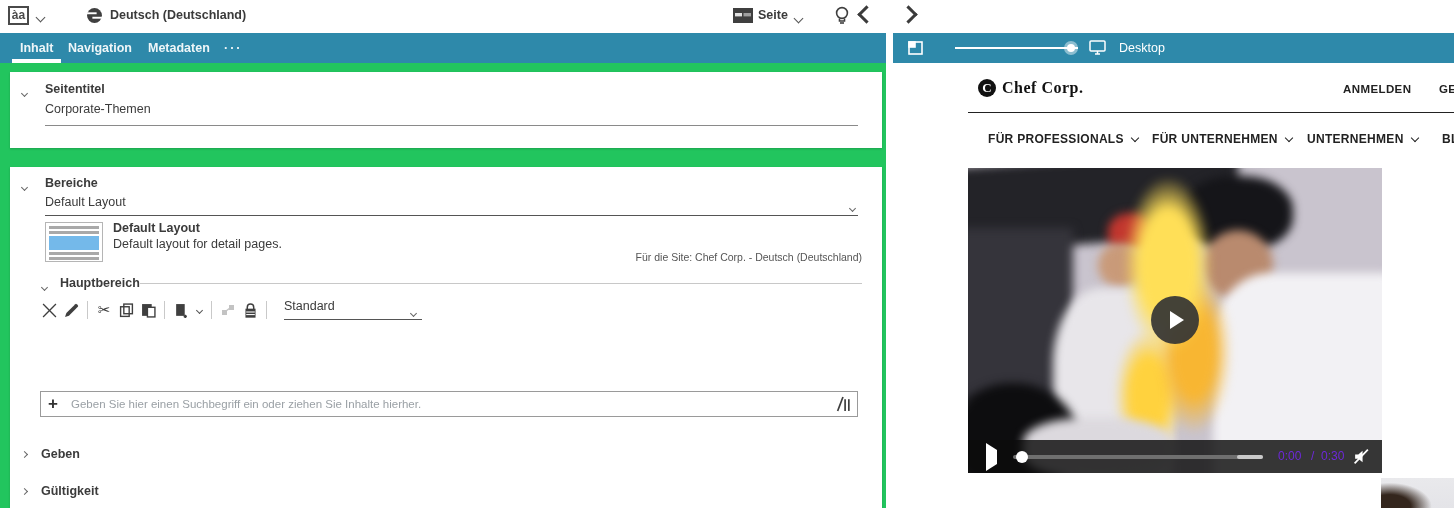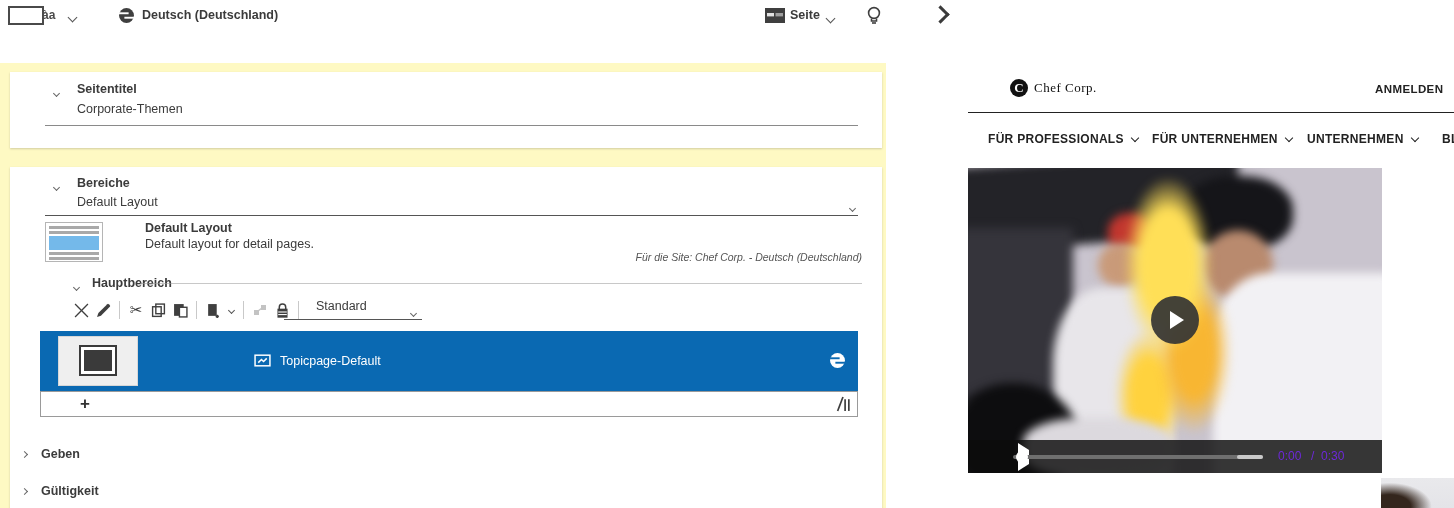--- a/index.html
+++ b/index.html
@@ -2,42 +2,42 @@
 <html><head>
 <meta charset="utf-8">
 <style>
   * { margin:0; padding:0; box-sizing:border-box; }
   html,body { background:#fff; }
   body { font-family:"Liberation Sans", sans-serif; }
   #screen {
     position:relative; width:1454px; height:508px; overflow:hidden;
     background:#fff; color:#3b3b3b; font-size:12.5px;
   }
-  .abs { position:absolute;padding-left:32px; }
+  .abs { position:absolute; }
 
   
   #left-toolbar { left:0; top:0; width:886px; height:33px; background:#fff; }
   .lang-box { left:8px; top:6px; width:21px; height:19px; border:2px solid #4a4a4a;
     font-weight:bold; font-size:12px; text-align:center; line-height:15px; color:#4a4a4a; }
   .chev { display:inline-block; width:7px; height:7px;
     border-right:1.6px solid currentColor; border-bottom:1.6px solid currentColor; }
   .chev-down { transform:rotate(45deg); }
   .chev-right { transform:rotate(-45deg); }
   .big-chev { display:inline-block; width:13px; height:13px; }
   .big-chev.left  { border-left:3.5px solid #3b3b3b; border-bottom:3.5px solid #3b3b3b; transform:rotate(45deg); }
   .big-chev.right { border-right:3.5px solid #3b3b3b; border-top:3.5px solid #3b3b3b; transform:rotate(45deg); }
   .toolbar-label { font-weight:bold; color:#3b3b3b; }
 
   #tabbar { left:0; top:33px; width:886px; height:30px; background:#2e89aa; }
   .tab { position:absolute; top:0; height:30px; line-height:30px; color:rgba(255,255,255,.92);
     font-weight:bold; font-size:12.5px; cursor:pointer; }
   .tab.active::after { content:""; position:absolute; left:-8px; right:-8px; bottom:0;
     height:4px; background:#fff; }
 
-  #content { left:0; top:63px; width:886px; height:445px; background:#fef9c3; }
+  #content { left:0; top:63px; width:886px; height:445px; background:#22c55e; }
   .card { position:absolute; left:10px; width:872px; background:#fff;
     box-shadow:0 1px 2px rgba(0,0,0,.18); }
   .sec-title { font-weight:bold; font-size:12.5px; color:#3b3b3b; }
   .field-underline { border-bottom:1px solid #8a8a8a; }
   .select-underline { border-bottom:1px solid #555; }
   .hr-line { height:1px; background:#9a9a9a; }
 
   .tb-icon { display:inline-flex; align-items:center; justify-content:center;
     width:22px; height:22px; color:#3f3f3f; cursor:pointer; }
   .tb-sep { display:inline-block; width:1px; height:18px; background:#c9c9c9; margin:0 5px; vertical-align:middle; }
@@ -63,21 +63,21 @@
   .slider-track { position:absolute; left:62px; top:14px; width:123px; height:2px; background:#fff; }
   .slider-thumb { position:absolute; left:171px; top:8px; width:14px; height:14px; border-radius:50%;
     background:rgba(255,255,255,.45); }
   .slider-thumb::after { content:""; position:absolute; left:3px; top:3px; width:8px; height:8px;
     border-radius:50%; background:#fff; }
 
   #site { left:893px; top:63px; width:561px; height:445px; background:#fff; overflow:hidden; }
   .logo-badge { display:inline-flex; width:18px; height:18px; border-radius:50%; background:#111;
     color:#fff; align-items:center; justify-content:center;
     font-family:"Liberation Serif", serif; font-weight:bold; font-size:13px; }
-  .logo-text { font-family:"Liberation Serif", serif; font-weight:normal; font-size:13px;
+  .logo-text { font-family:"Liberation Serif", serif; font-weight:bold; font-size:16px;
     letter-spacing:.5px; color:#111; }
   .site-link { font-weight:bold; font-size:11.5px; letter-spacing:.4px; color:#222; cursor:pointer; }
   .nav-item { position:absolute; top:0; display:flex; align-items:center; gap:8px;
     font-weight:bold; font-size:12px; letter-spacing:.3px; color:#222; cursor:pointer; white-space:nowrap; }
   .nav-item .chev { width:6px; height:6px; border-width:1.4px; margin-top:-3px; }
 
   
   #video { left:75px; top:105px; width:414px; height:305px; background:#c9c4ce; overflow:hidden; }
   .blob { position:absolute; filter:blur(5px); }
   #video-controls { position:absolute; left:0; bottom:0; width:100%; height:33px;
@@ -133,20 +133,26 @@
         <circle cx="9" cy="8" r="5.4"></circle>
           <path d="M6.5 13.5 v2.5 h5 v-2.5"></path>
           <line x1="7" y1="18" x2="11" y2="18"></line>
         </svg>
     </span>
     <span class="abs" style="left:860px; top:8px;">
       <span class="big-chev left"></span>
     </span>
   </div>
 
+  <div id="tabbar" class="abs">
+    <div class="tab active" style="left:20px;">Inhalt</div>
+    <div class="tab" style="left:68px;">Navigation</div>
+    <div class="tab" style="left:148px;">Metadaten</div>
+    <div class="tab" style="left:224px; letter-spacing:2px;">···</div>
+  </div>
 
   <div id="content" class="abs">
 
     <div class="card" style="top:9px; height:76px;">
       <span class="abs" style="left:12px; top:13px; color:#666;">
         <span class="chev chev-down" style="width:5px;height:5px;"></span>
       </span>
       <span class="abs sec-title" style="left:35px; top:10px;">Seitentitel</span>
       <div class="abs field-underline" style="left:35px; top:30px; width:813px; height:24px;">
         <span>Corporate-Themen</span>
@@ -168,21 +174,21 @@
 
       <div class="abs" style="left:35px; top:55px; width:58px; height:40px; border:1px solid #b5b5b5; padding:3px; background:#fff;">
         <div style="height:3px; background:#a9a9a9; margin-bottom:2px;"></div>
         <div style="height:3px; background:#a9a9a9; margin-bottom:2px;"></div>
         <div style="height:14px; background:#74b9ea; margin-bottom:2px;"></div>
         <div style="height:3px; background:#a9a9a9; margin-bottom:2px;"></div>
         <div style="height:3px; background:#a9a9a9;"></div>
       </div>
       <span class="abs sec-title" style="left:103px; top:54px;">Default Layout</span>
       <span class="abs" style="left:103px; top:70px;">Default layout for detail pages.</span>
-      <span class="abs" style="right:20px; top:84px; font-style:italic; font-size:10.5px; color:#555;text-align:center;">Für die Site: Chef Corp. - Deutsch (Deutschland)</span>
+      <span class="abs" style="right:20px; top:84px; font-size:10.5px; color:#555;text-align:center;">Für die Site: Chef Corp. - Deutsch (Deutschland)</span>
 
       <span class="abs" style="left:32px; top:112px; color:#666;">
         <span class="chev chev-down" style="width:5px;height:5px;"></span>
       </span>
       <span class="abs sec-title" style="left:50px; top:109px;">Hauptbereich</span>
       <div class="abs hr-line" style="left:130px; top:116px; width:722px; opacity:.55;"></div>
 
       <div class="abs" style="left:28px; top:131px; height:24px; display:flex; align-items:center;">
         <span class="tb-icon">
           <svg width="15" height="15" viewBox="0 0 14 14" stroke="#3f3f3f" stroke-width="1.2">
@@ -238,45 +244,24 @@
         </span>
         <span class="tb-sep"></span>
         <span class="abs select-underline" style="left:246px; top:1px; width:138px; height:21px;">
           <span>Standard</span>
           <span class="abs" style="right:6px; top:6px; color:#666;">
             <span class="chev chev-down" style="width:5px;height:5px;"></span>
           </span>
         </span>
       </div>
 
-      <div id="component-row" class="abs" style="left:30px; top:164px;">
-        <span class="abs" style="left:6px; top:24px;">
-          <span style="display:inline-block; width:0; height:0; border-left:7px solid #fff; border-top:5px solid transparent; border-bottom:5px solid transparent;"></span>
-        </span>
-        <div id="component-thumb" class="abs">
-          <div class="inner"></div>
-        </div>
-        <span class="abs" style="left:182px; top:22px;">
-          <svg width="17" height="15" viewBox="0 0 16 14" fill="none" stroke="#fff" stroke-width="1.4">
-            <rect x="1" y="2" width="14" height="10"></rect>
-              <path d="M4 9 l3-3 2 2 3-3"></path>
-            </svg>
-        </span>
-        <span class="abs" style="left:208px; top:23px; color:#fff; font-size:12.5px;">Topicpage-Default</span>
-        <span class="abs" style="right:12px; top:21px;">
-          <svg width="17" height="17" viewBox="0 0 16 16">
-              <circle cx="8" cy="8" r="7" fill="#fff"></circle>
-            <rect x="1" y="5" width="9" height="1.8" fill="#0a69b2"></rect>
-              <rect x="6" y="9.2" width="9" height="1.8" fill="#0a69b2"></rect>
-            </svg>
-        </span>
-      </div>
 
       <div id="search-row" class="abs" style="left:30px; top:224px;">
         <span class="abs" style="left:7px; top:2px; font-size:17px; color:#333; font-weight:bold;">+</span>
+        <input type="text" placeholder="Geben Sie hier einen Suchbegriff ein oder ziehen Sie Inhalte hierher." style="">
         <span class="abs" style="right:6px; top:4px;">
           <svg width="15" height="16" viewBox="0 0 14 15" stroke="#3f3f3f" stroke-width="1.6">
             <line x1="1.5" y1="14" x2="6.5" y2="1"></line>
               <line x1="8.5" y1="3" x2="8.5" y2="14"></line>
               <line x1="12" y1="3" x2="12" y2="14"></line>
             </svg>
         </span>
       </div>
     </div>
 
@@ -291,20 +276,38 @@
   </div>
 
   <div id="panel-divider" class="abs"></div>
 
   <div id="preview-top" class="abs">
     <span class="abs" style="left:9px; top:8px;">
       <span class="big-chev right"></span>
     </span>
   </div>
 
+  <div id="device-bar" class="abs">
+    <span class="abs" style="left:15px; top:8px;">
+      <svg width="15" height="14" viewBox="0 0 15 14" fill="none" stroke="#fff" stroke-width="1.6">
+        <rect x="1" y="1" width="13" height="12"></rect>
+          <rect x="1" y="1" width="6" height="5" fill="#fff"></rect>
+        </svg>
+    </span>
+    <div class="slider-track"></div>
+    <div class="slider-thumb"></div>
+    <span class="abs" style="left:196px; top:7px;">
+      <svg width="17" height="15" viewBox="0 0 17 15" fill="none" stroke="#fff" stroke-width="1.5">
+        <rect x="1" y="1" width="15" height="10" rx="1"></rect>
+          <line x1="6" y1="14" x2="11" y2="14"></line>
+          <line x1="8.5" y1="11" x2="8.5" y2="14"></line>
+        </svg>
+    </span>
+    <span class="abs" style="left:226px; top:8px; font-size:12.5px; color:#fff;">Desktop</span>
+  </div>
 
   <div id="site" class="abs">
 
     <div class="abs" style="left:85px; top:16px; display:flex; align-items:center; gap:6px;">
       <span class="logo-badge">C</span>
       <span class="logo-text">Chef Corp.</span>
     </div>
     <span class="abs site-link" style="left:450px; top:20px;">ANMELDEN</span>
     <span class="abs site-link" style="left:546px; top:20px;">GE</span>
     <div class="abs" style="left:75px; top:49px; width:486px; height:1px; background:#222;"></div>

